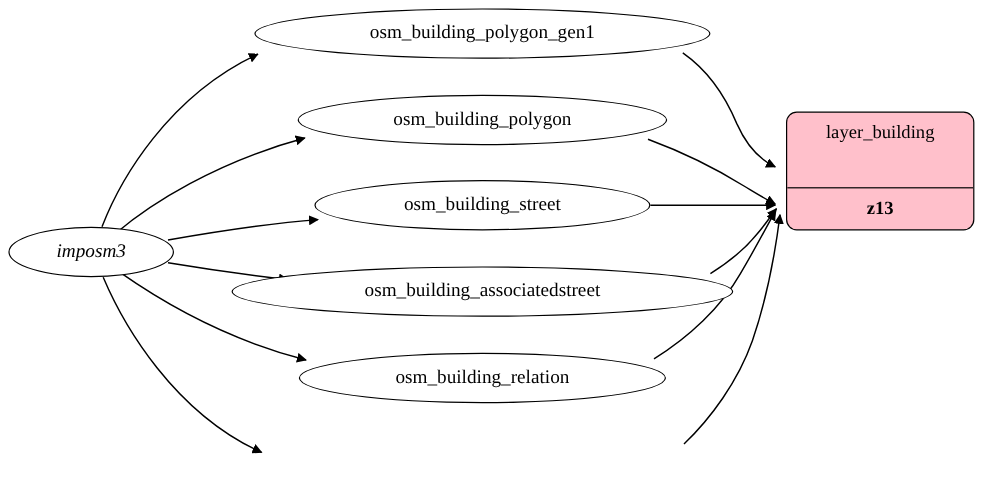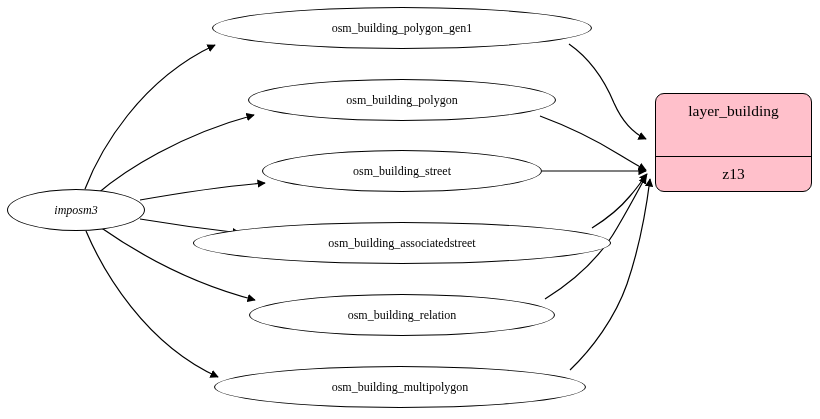--- a/index.html
+++ b/index.html
@@ -29,21 +29,21 @@
   }
   .ellipse-node {
     border: 1.2px solid #000000;
     border-radius: 50%;
     background: #ffffff;
     display: flex;
     align-items: center;
     justify-content: center;
   }
   .ellipse-label {
-    font-size: 12px;
+    font-size: 16px;
     color: #000000;
     white-space: nowrap;
     line-height: 1;
   }
   .record-node {
     border: 1.2px solid #000000;
     border-radius: 9px;
     background: #ffc0cb;
     overflow: hidden;
     display: flex;
@@ -55,20 +55,21 @@
     display: flex;
     align-items: center;
     justify-content: center;
     font-size: 15.5px;
     color: #000000;
     white-space: nowrap;
     line-height: 1;
   }
   .record-row + .record-row {
     border-top: 1.2px solid #000000;
+    font-weight: bold;
   }
 </style>
 </head>
 <body>
 
 <div id="canvas">
 
   <svg id="edge-layer" viewBox="0 0 820 419" width="820" height="419" xmlns="http://www.w3.org/2000/svg">
     <defs>
       <marker id="arrow" viewBox="0 0 10 10" refX="9" refY="5" markerWidth="7" markerHeight="7" orient="auto-start-reverse">
@@ -111,23 +112,20 @@
   </div>
 
   <div class="node ellipse-node" style="left:249px; top:294px; width:306px; height:42px;">
     <span class="ellipse-label">osm_building_relation</span>
   </div>
 
   <div class="node ellipse-node" style="left:193px; top:222px; width:418px; height:42px;">
     <span class="ellipse-label">osm_building_associatedstreet</span>
   </div>
 
-  <div class="node ellipse-node" style="left:214px; top:366px; width:372px; height:42px;">
-    <span class="ellipse-label">osm_building_multipolygon</span>
-  </div>
 
   <div class="node record-node" style="left:655px; top:93px; width:157px; height:99px;">
     <div class="record-row">
       <span>layer_building</span>
     </div>
     <div class="record-row">
       <span>z13</span>
     </div>
   </div>
 

